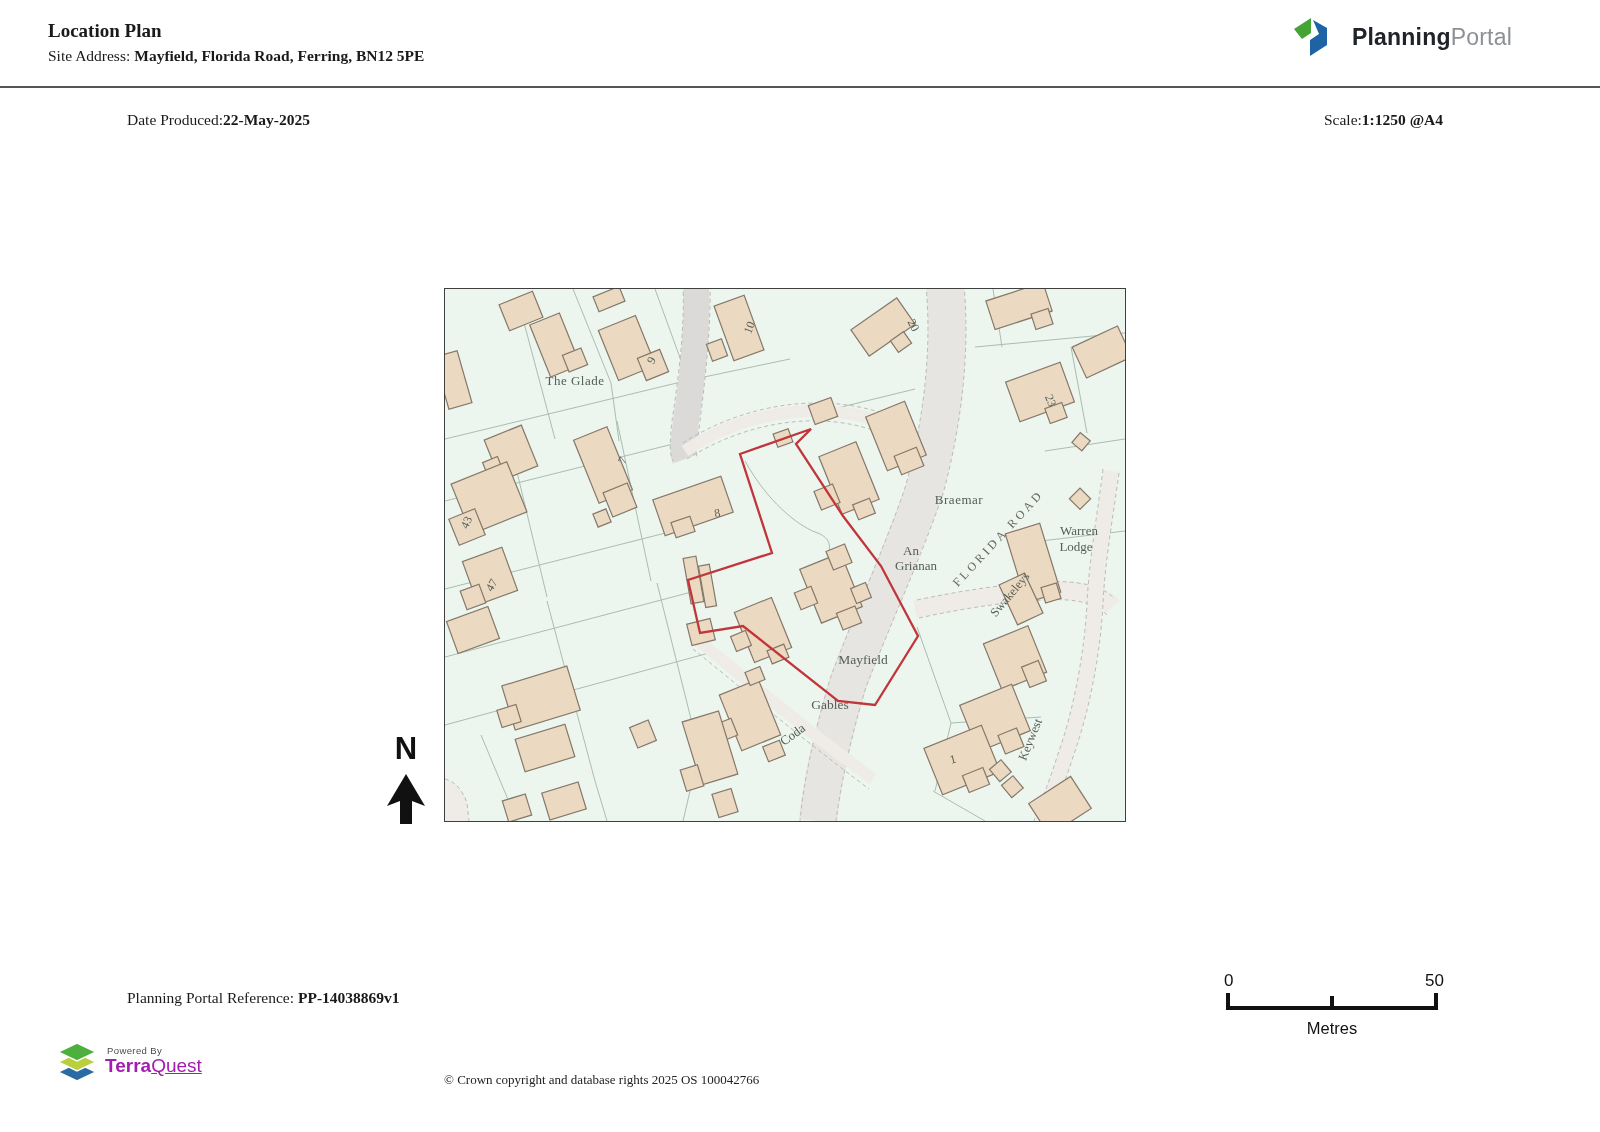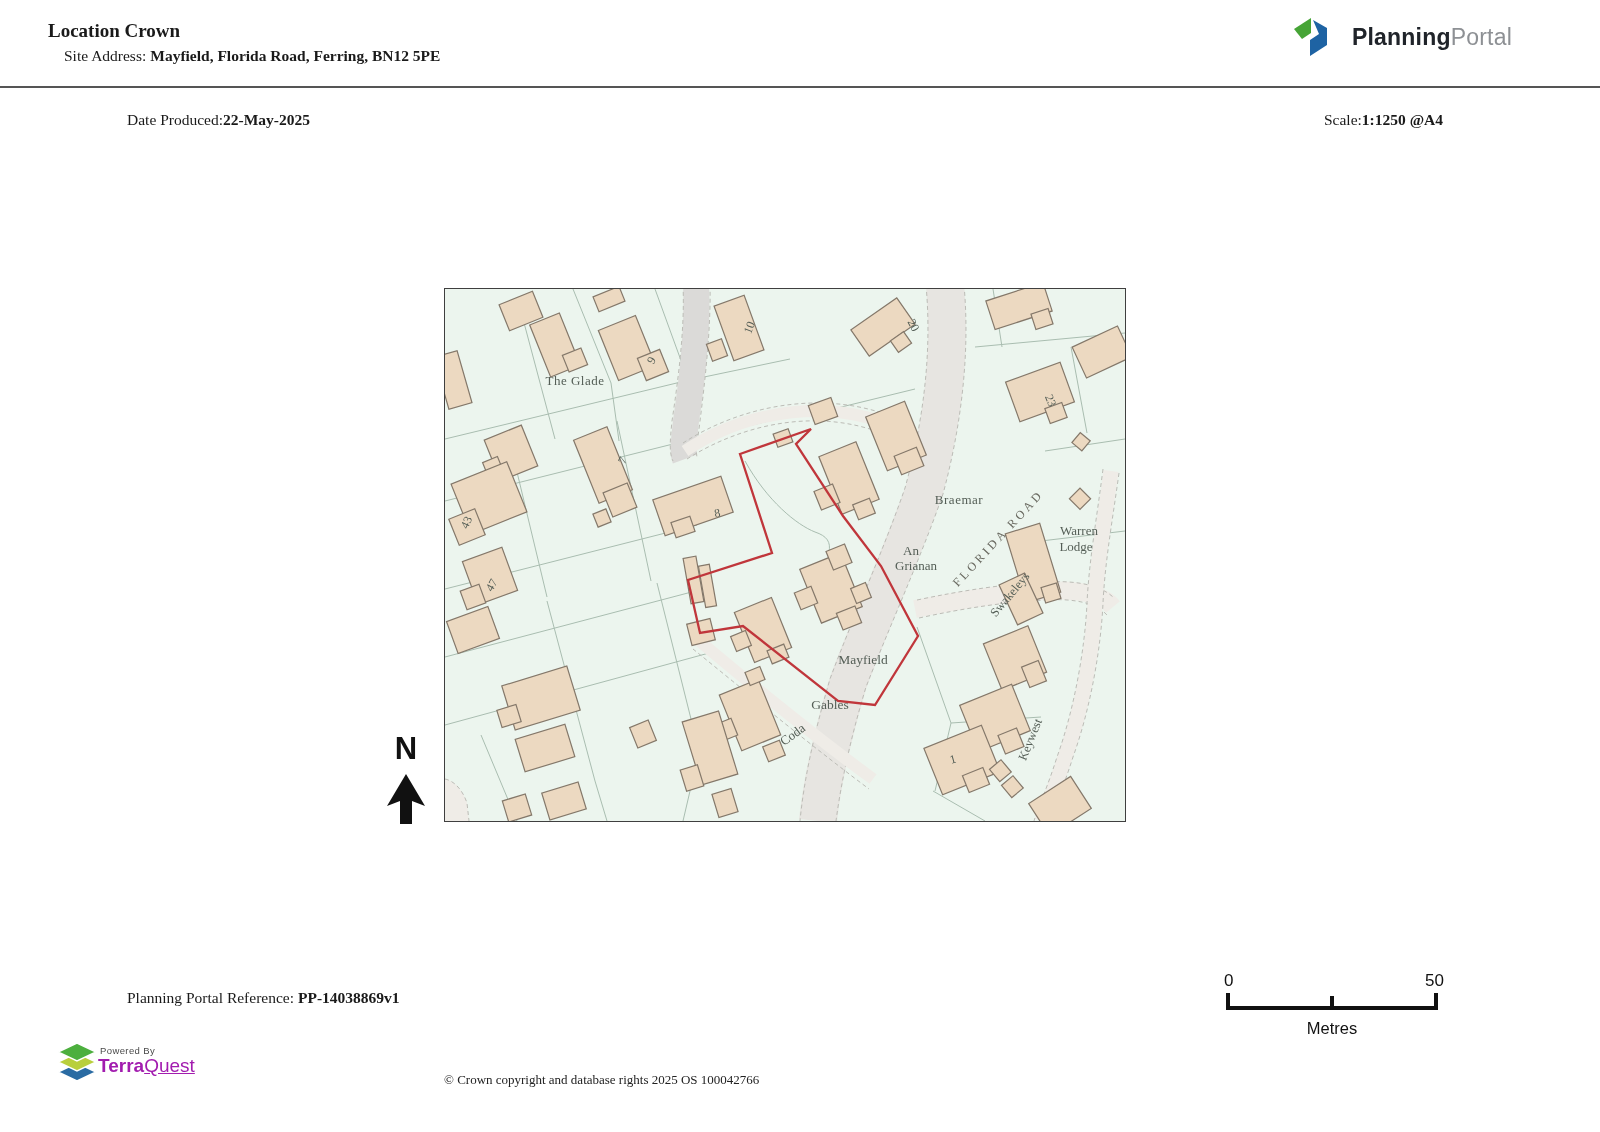--- a/index.html
+++ b/index.html
@@ -2,21 +2,21 @@
 <html style="--background: #ecf5ee; --parcel-line: #a9bdb0; --road-fill: #e7e5e1; --track-fill: #dbdad8; --lane-fill: #efece7; --road-edge: #bcbcb6; --building-fill: #ecd9c1; --building-stroke: #84786a; --site-boundary: #c0363b; --label: #545e56; --road-label: #68685f; --map-background: #ecf5ee; --pp-green: #46a436; --pp-blue: #1e63a3; --tq-green: #4caf3e; --tq-lime: #b9cf3c; --tq-blue: #2a6ba3;"><head>
 <meta charset="utf-8">
 <style>
   html,body { margin:0; padding:0; }
   body {
     width:1600px; height:1132px; position:relative; background:#ffffff;
     font-family:"Liberation Serif", serif; color:#1a1a1a; overflow:hidden;
   }
   
   .doc-title { position:absolute; left:48px; top:20px; font-size:19px; font-weight:bold; }
-  .site-line { position:absolute; left:64px; top:47px; font-size:15.5px; }
+  .site-line { position:absolute; left:48px; top:47px; font-size:15.5px; }
   .site-line b { margin-left:4px; }
   .header-rule { position:absolute; left:0; top:86px; width:1600px; height:2px; background:#555; }
   .pp-logo { position:absolute; right:88px; top:14px; display:flex; align-items:center; gap:21px; }
   .pp-logo .wordmark { font-family:"Liberation Sans", sans-serif; font-size:23px; letter-spacing:0.2px; }
   .pp-logo .wordmark .p1 { font-weight:bold; color:#20242a; }
   .pp-logo .wordmark .p2 { font-weight:400; color:#8d9094; }
   
   .date-line { position:absolute; left:127px; top:111px; font-size:15.5px; }
   .scale-line { position:absolute; right:157px; top:111px; font-size:15.5px; }
   .date-line b, .scale-line b { margin-left:0; }
@@ -26,35 +26,35 @@
   
   .north { position:absolute; left:378px; top:733px; width:56px; text-align:center; }
   .north .n-letter { font-family:"Liberation Sans", sans-serif; font-weight:bold; font-size:31px; color:#111; line-height:1; }
   
   .scalebar { position:absolute; left:1214px; top:960px; }
   .scalebar text { font-family:"Liberation Sans", sans-serif; fill:#111; }
   
   .ref-line { position:absolute; left:127px; top:989px; font-size:15.5px; }
   .ref-line b { margin-left:4px;font-family:Liberation Serif, serif; }
   .copyright { position:absolute; left:444px; top:1072px; width:680px; text-align:left; font-size:13px; color:#222; }
-  .tq-logo { position:absolute; left:56px; top:1041px; display:flex; align-items:center; gap:0; }
+  .tq-logo { position:absolute; left:56px; top:1041px; display:flex; align-items:center; gap:7px; }
   .tq-text { font-family:"Liberation Sans", sans-serif; line-height:1.05; }
   .tq-powered { font-size:9.5px; color:#4a4a4a; letter-spacing:0.4px; margin-left:2px; }
   .tq-name { font-size:19px; }
   .tq-name .t1 { font-weight:bold; color:#a21caf; }
   .tq-name .t2 { font-weight:400; color:#a21caf;text-decoration:underline; }
   
   .parcel { fill:none; stroke:var(--parcel-line); stroke-width:1; }
   .bldg   { fill:var(--building-fill); stroke:var(--building-stroke); stroke-width:1.2; }
   .roadedge { fill:none; stroke:var(--road-edge); stroke-width:1; stroke-dasharray:4 3; }
 </style>
 </head>
 <body>
 
-<div class="doc-title">Location Crown</div>
+<div class="doc-title">Location Plan</div>
 <div class="site-line">
   <span>Site Address:</span><b>Mayfield, Florida Road, Ferring, BN12 5PE</b>
 </div>
 
 <div class="pp-logo">
   <svg width="42" height="46" viewBox="0 0 42 46">
     <polygon points="5,15 22,4 22,19 13,25" style="fill:var(--pp-green)"></polygon>
     <polygon points="24,6 38,14 38,31 21,42 21,26 30,20" style="fill:var(--pp-blue)"></polygon>
   </svg>
   <div class="wordmark"><span class="p1">Planning</span><span class="p2">Portal</span></div>

